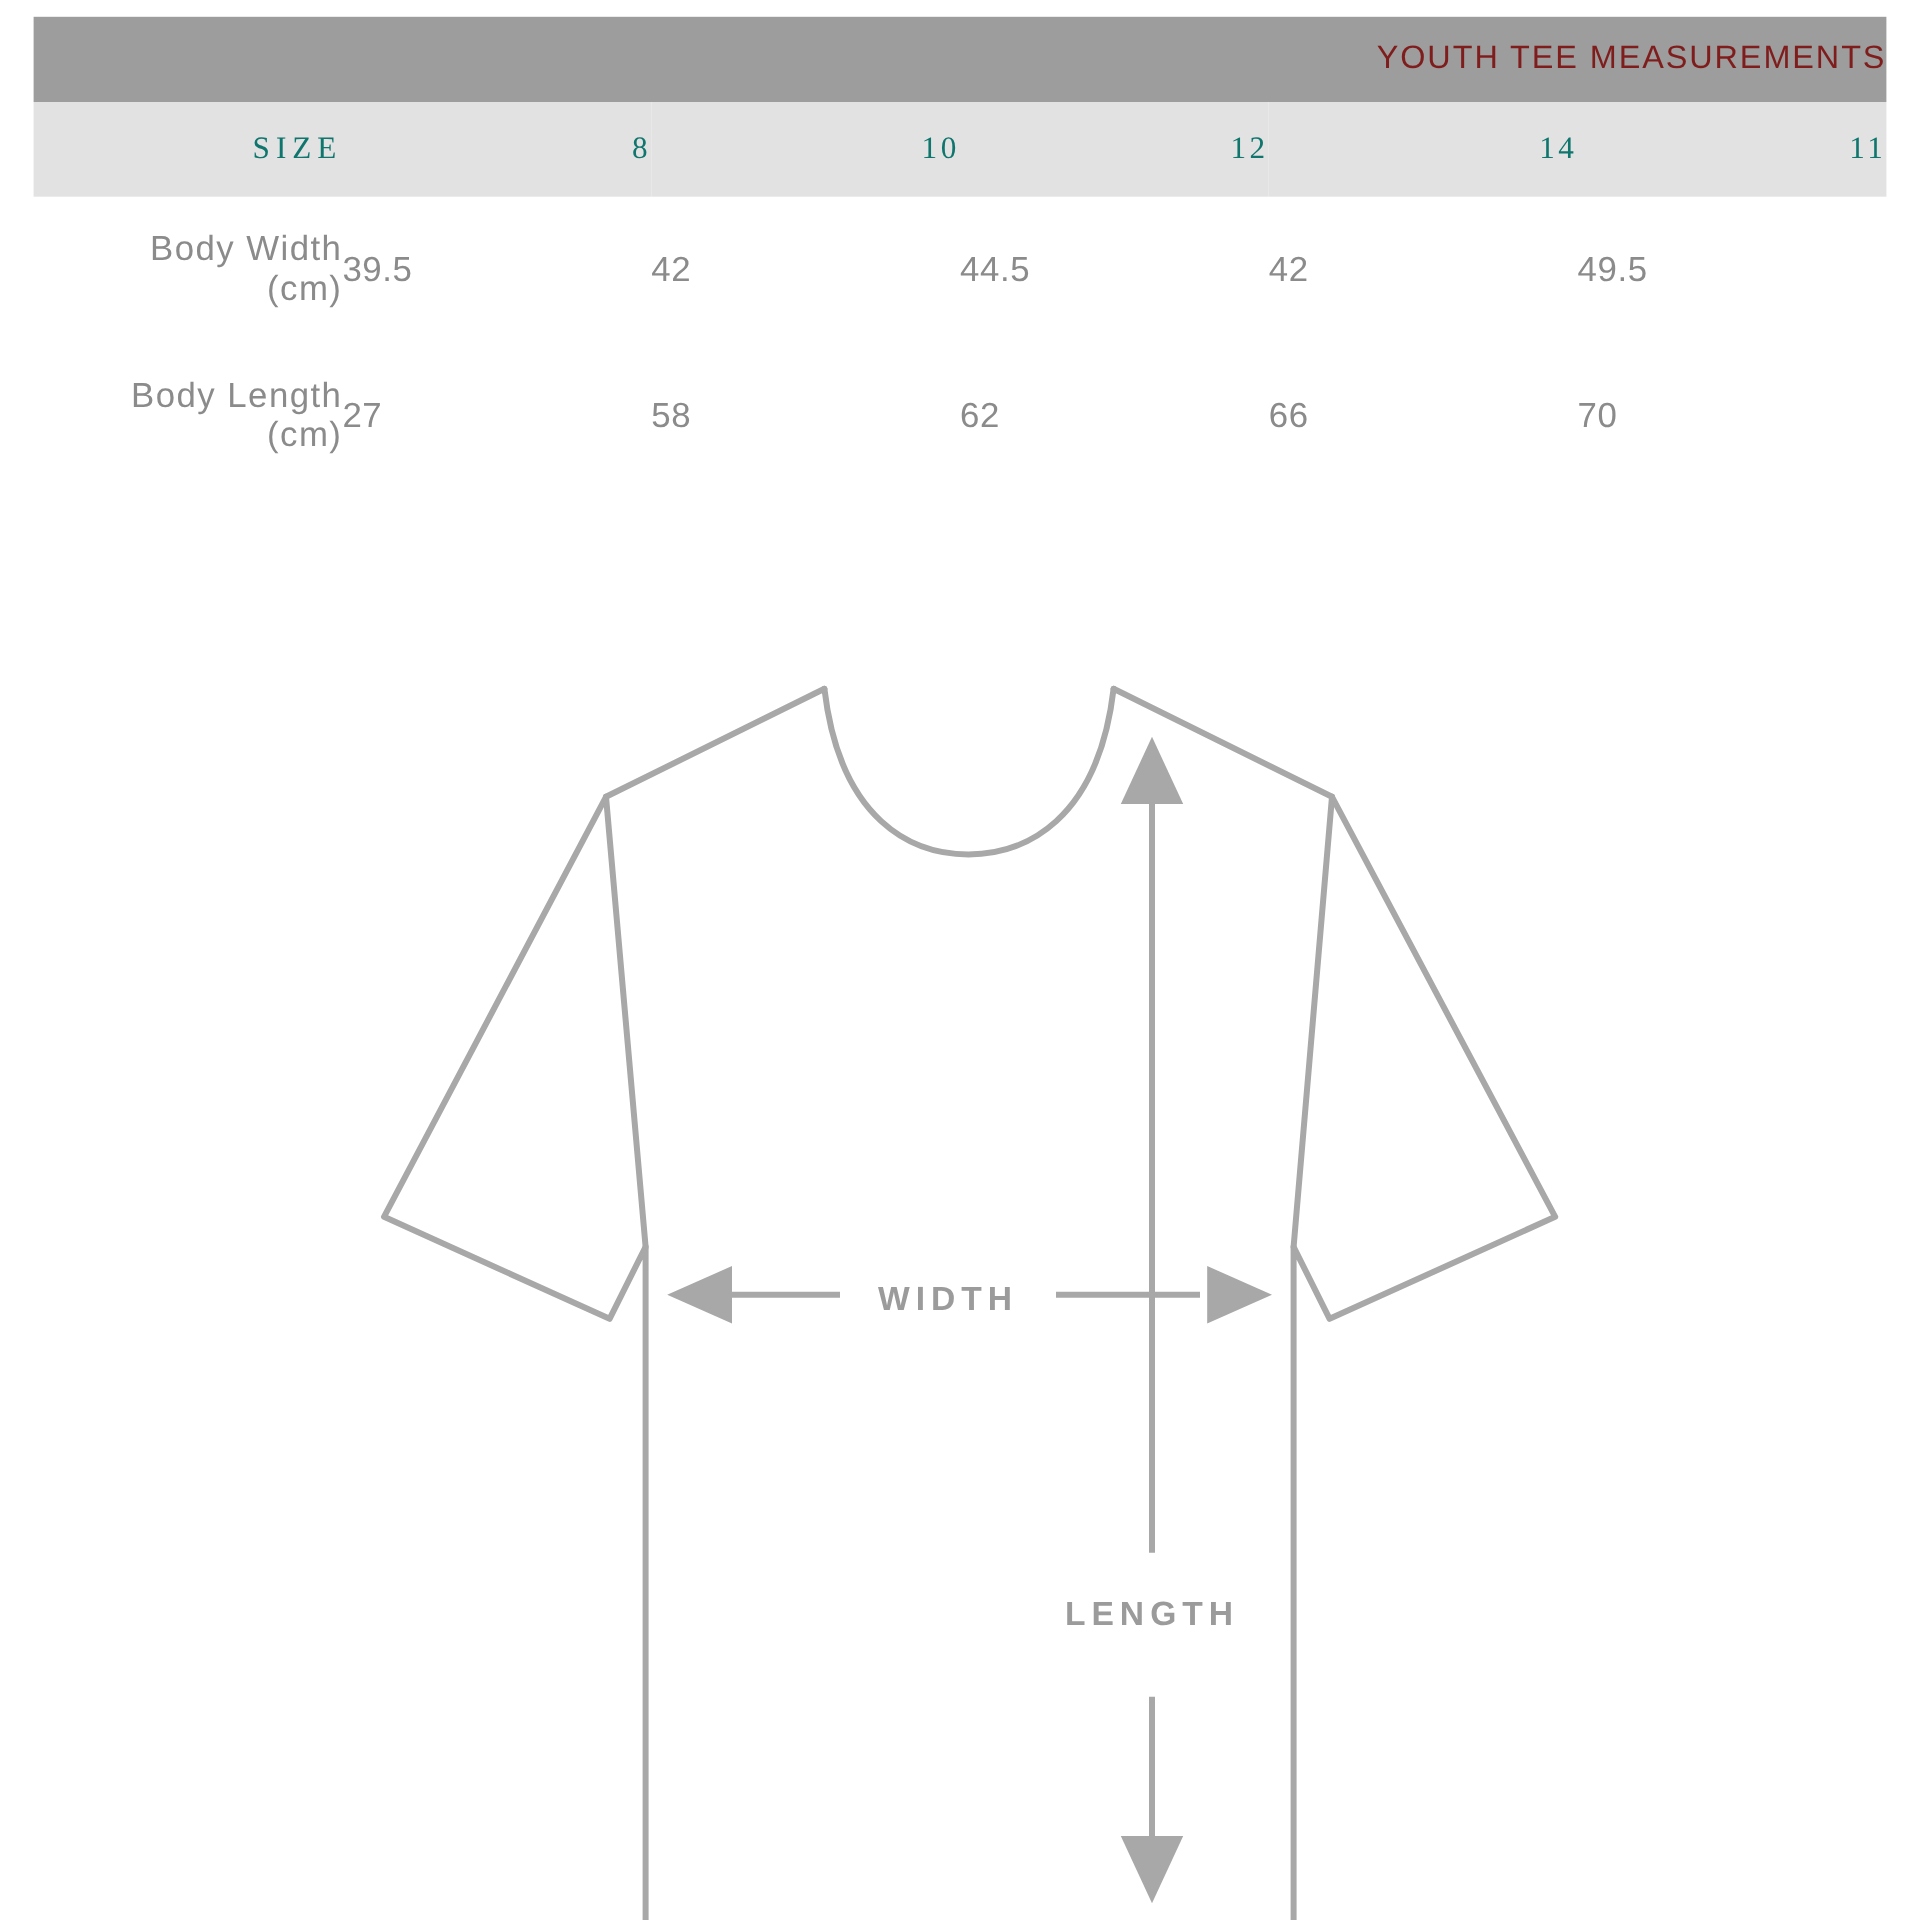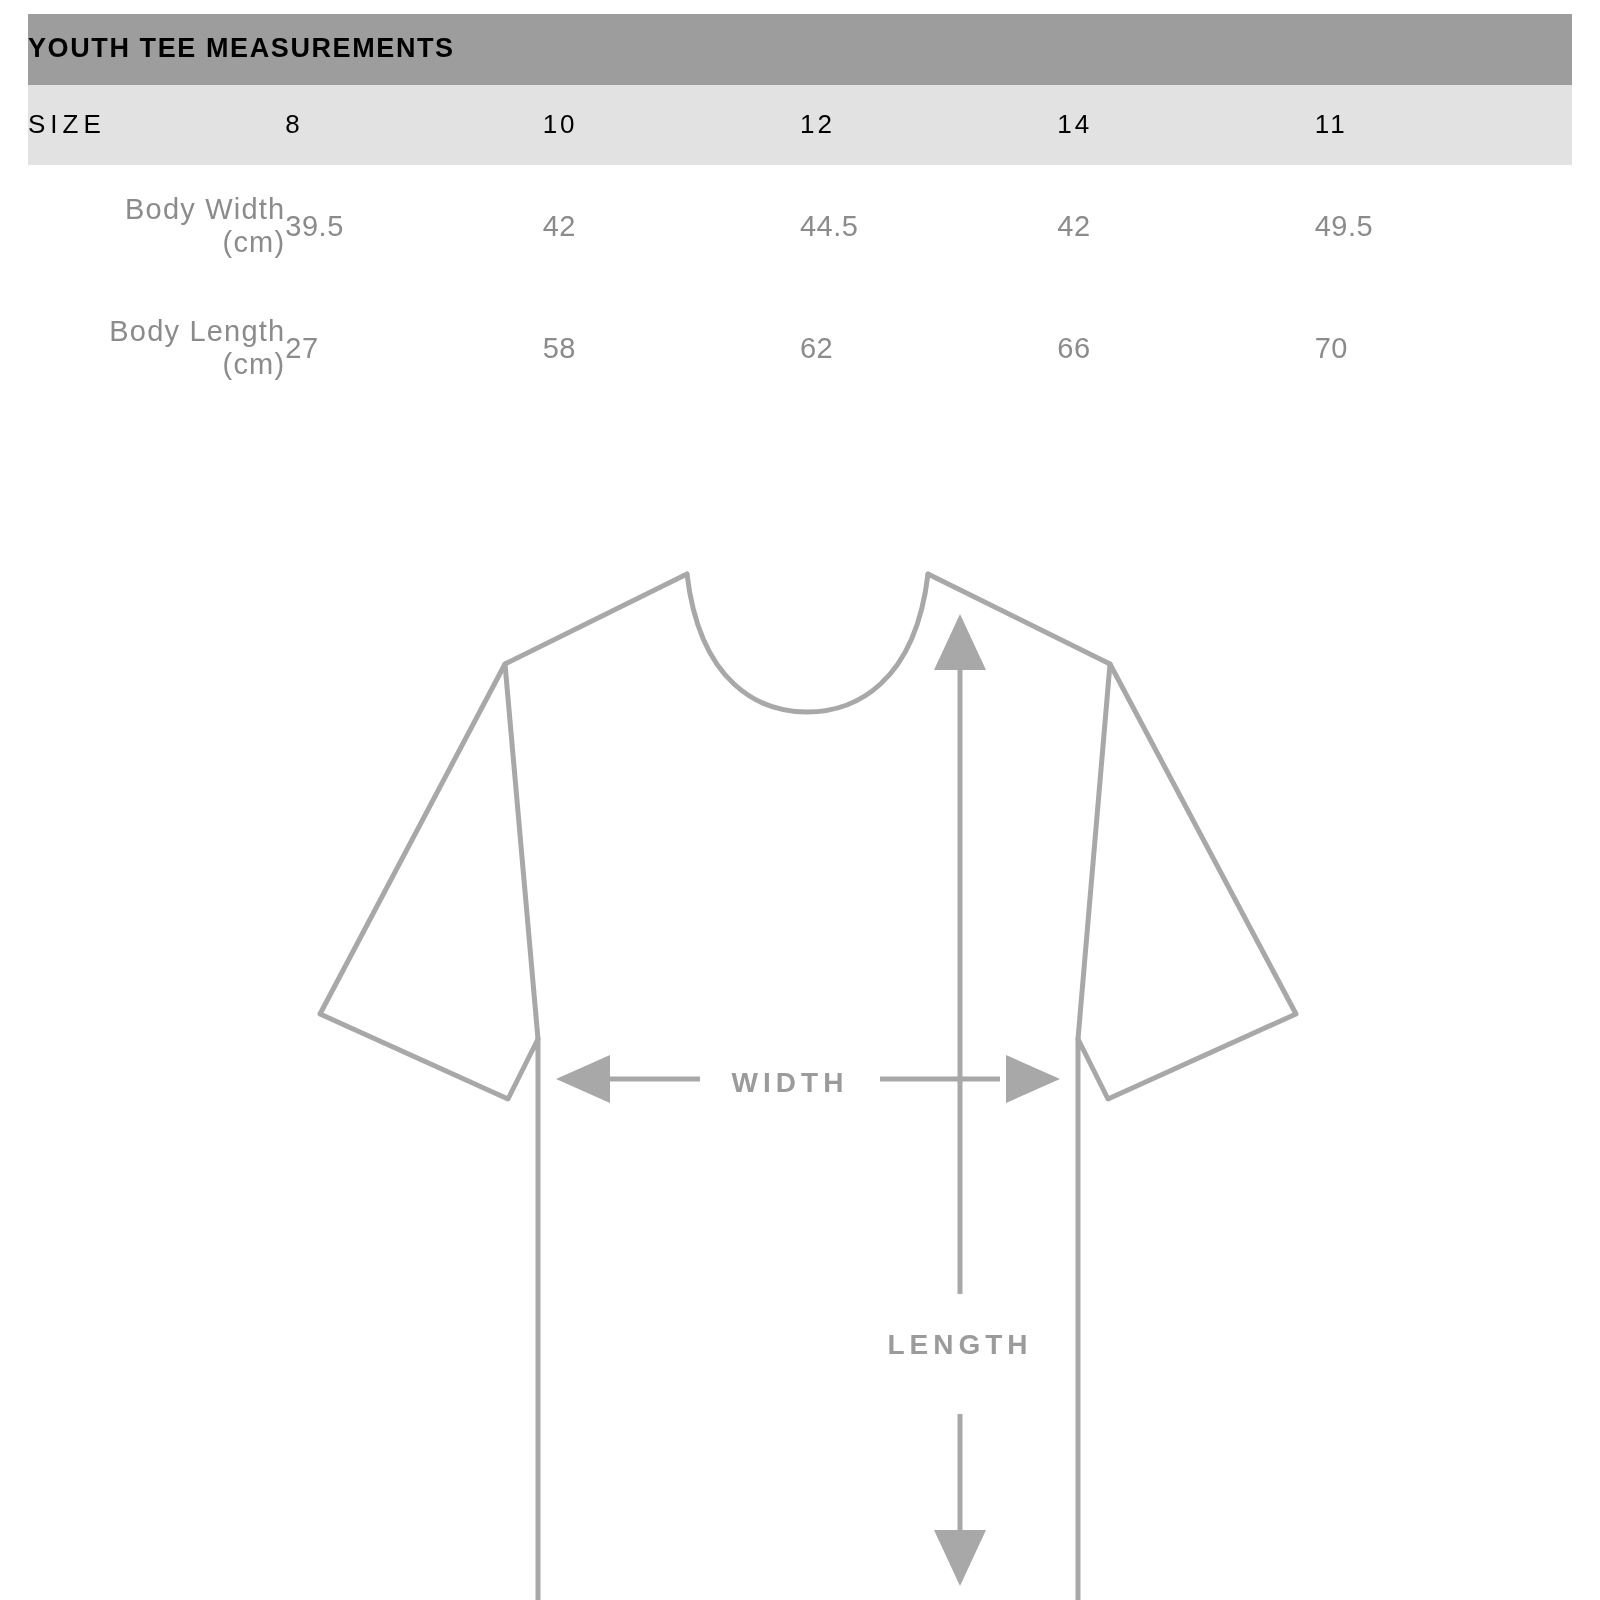--- a/index.html
+++ b/index.html
@@ -22,35 +22,36 @@
 
   
   .size-table {
     width: 1544px;
     margin: 14px auto 0 auto;
     border-collapse: collapse;
     table-layout: fixed;
   }
   .size-table .title-row th {
     background: #9d9d9d;
-    color: #000000;
+    color: #7f1d1d;
     font-size: 27px;
-    font-weight: bold;
+    font-weight: normal;
     letter-spacing: 1.6px;
     padding: 19px 0 21px 0;
-    text-align: left;
+    text-align: right;
   }
   .size-table .head-row td {
     background: #e2e2e2;
-    color: #000000;
+    color: #0f766e;
     font-size: 26px;
     letter-spacing: 3px;
     padding: 24px 0 25px 0;
-    text-align: left;
+    text-align: right;
     font-weight: normal;
+    font-family: Liberation Serif, serif;
   }
   .size-table .head-row td.label-cell {
     letter-spacing: 5px;
   }
   .size-table .data-row td {
     background: #ffffff;
     color: #8b8b8b;
     font-size: 29px;
     padding: 28px 0 28px 0;
     font-weight: normal;

